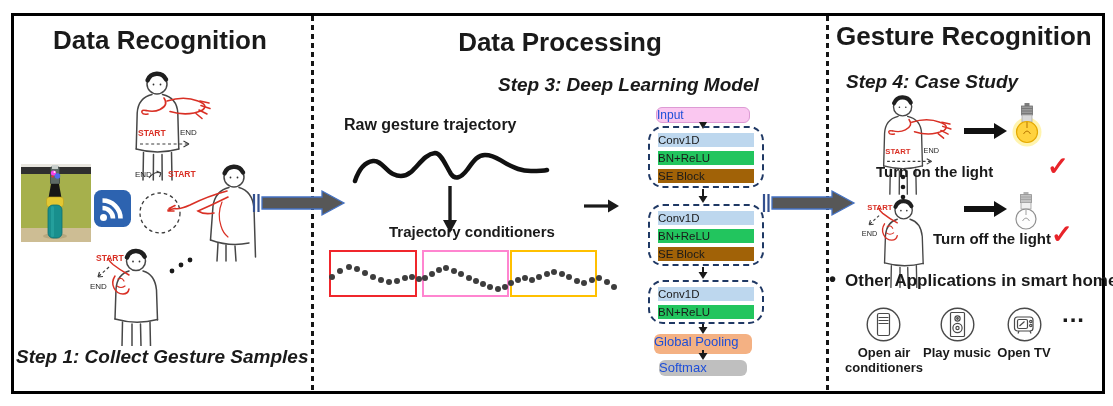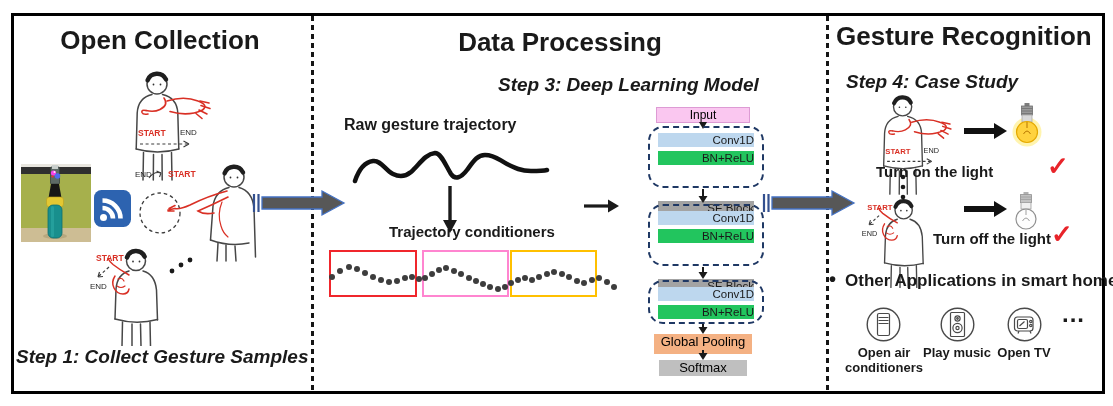--- a/index.html
+++ b/index.html
@@ -15,47 +15,47 @@
   .divider{
     width:3px;top:16px;height:377px;
     background:repeating-linear-gradient(to bottom,#151515 0 5px,transparent 5px 9px);
   }
   .panel{left:0;top:0;width:1113px;height:406px;pointer-events:none;}
   .panel>*{pointer-events:auto;}
   .title{font-size:26px;font-weight:700;text-align:center;white-space:nowrap;}
   .step{font-size:19px;font-weight:700;font-style:italic;white-space:nowrap;}
   .sublabel{font-weight:700;white-space:nowrap;}
   .nn-box{
-    box-sizing:border-box;text-align:center;font-size:12px;line-height:16px;
-    white-space:nowrap;color:#000000;
+    box-sizing:border-box;font-size:12px;line-height:16px;
+    white-space:nowrap;color:#1d4ed8;border-radius:6px;
   }
   .nn-group{
     left:648px;width:116px;border:2px dashed #1F3864;border-radius:15px;
     box-sizing:border-box;display:flex;flex-direction:column;gap:4px;
     padding:5px 8px;align-items:stretch;
   }
-  .nn-layer{height:14px;font-size:11.5px;line-height:14px;text-align:right;white-space:nowrap;}
+  .nn-layer{height:14px;font-size:11.5px;line-height:14px;text-align:left;white-space:nowrap;}
   .lay-blue{background:#BDD7EE;}
   .lay-yellow{background:#22c55e;}
-  .lay-green{background:#a3a3a3;margin-top:32px;}
+  .lay-green{background:#a16207;}
   .check{color:#E8242A;font-weight:700;font-size:26px;line-height:26px;}
   .caselabel{font-size:15px;font-weight:700;white-space:nowrap;}
   .applabel{font-size:13px;font-weight:700;text-align:center;line-height:15px;}
   svg{display:block;}
 </style>
 </head>
 <body>
 
 <div id="stage">
   <div id="frame" class="abs"></div>
   <div class="abs divider" style="left:311px;"></div>
   <div class="abs divider" style="left:826px;"></div>
 
   <div class="abs panel">
-    <div class="abs title" style="left:20px;top:25px;width:280px;">Open Collection</div>
+    <div class="abs title" style="left:20px;top:25px;width:280px;">Data Recognition</div>
 
     <svg class="abs" style="left:110px;top:70px;" width="130" height="112" viewBox="0 0 130 112">
       <g stroke="#474747" stroke-width="1.5" fill="none" stroke-linecap="round">
         <circle cx="47" cy="14" r="10" fill="#fff"></circle>
         <path d="M37.6 10.2 A10 10 0 0 1 56 9.4" stroke="#1f1f1f" stroke-width="4.5"></path>
         <path d="M42 24.5 C31.5 27 27.8 33.5 27.2 43 L26.2 79"></path>
         <path d="M52.5 24.5 C63.5 27 67.3 33.5 67.8 43 L68.8 79"></path>
         <path d="M26.2 79 Q47.5 85 68.8 79"></path>
         <path d="M33.5 82.5 L33 110"></path>
           <path d="M43.5 84.5 L43.3 110"></path>

